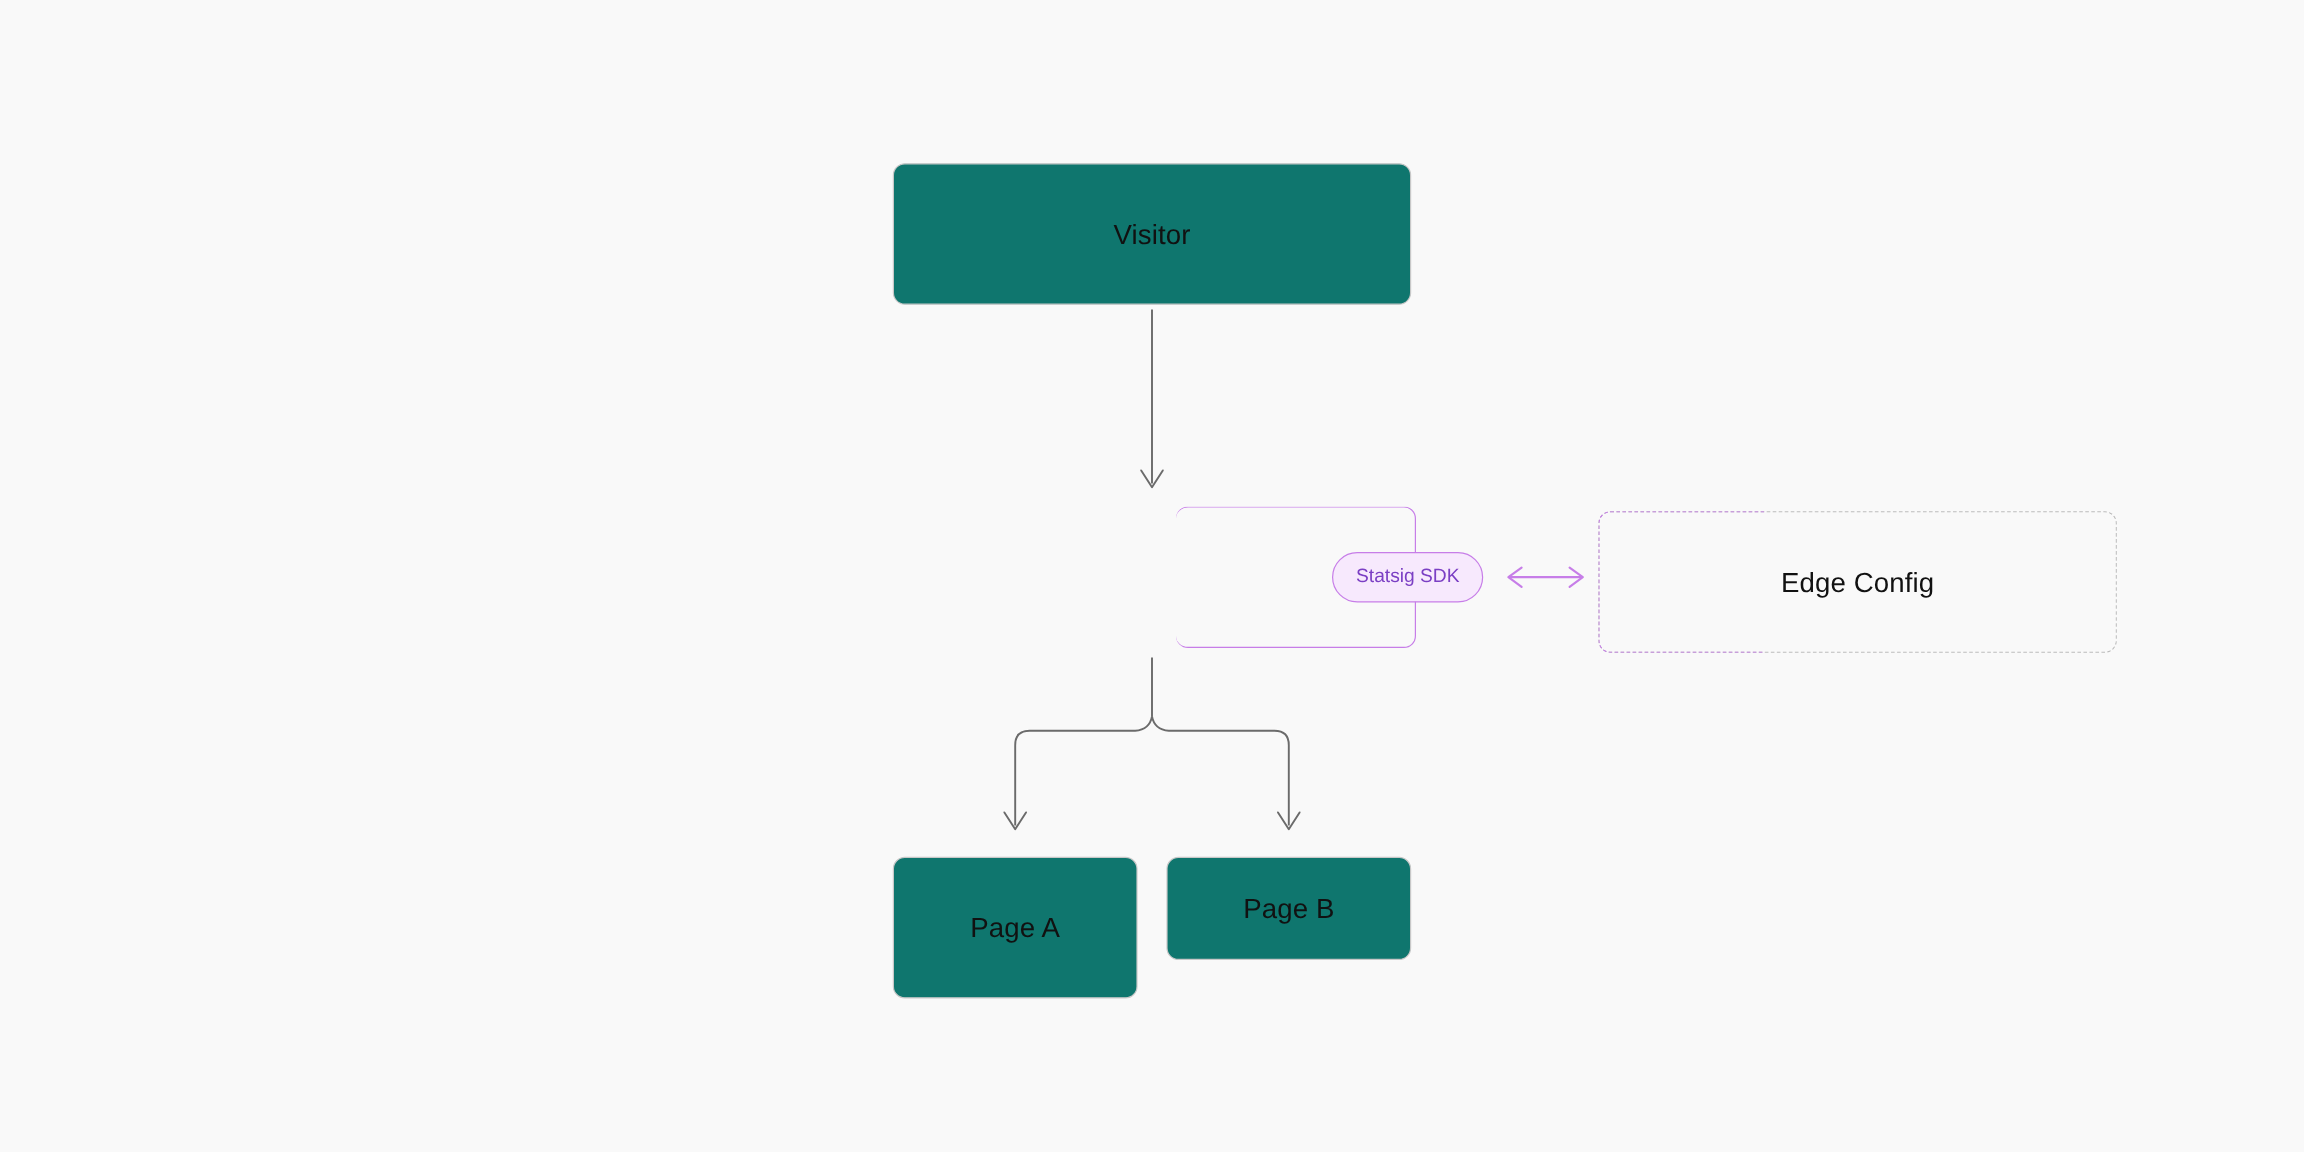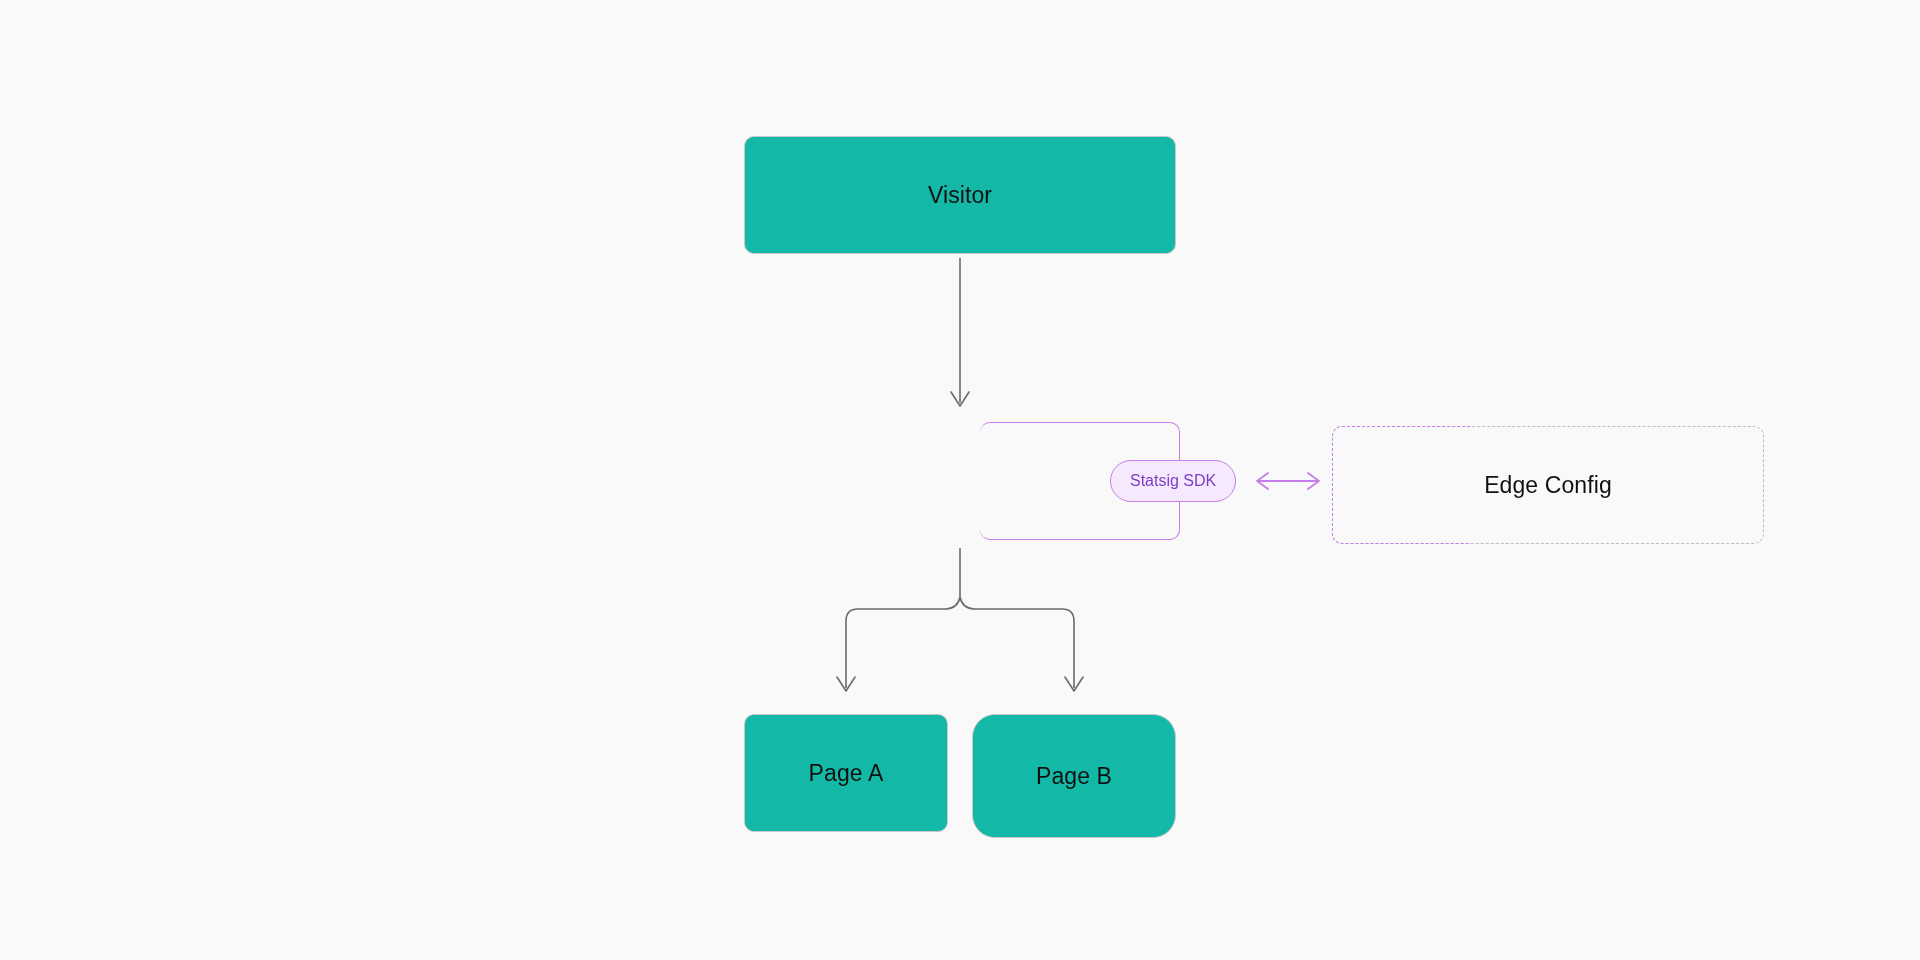--- a/index.html
+++ b/index.html
@@ -31,21 +31,21 @@
     pointer-events: none;
   }
 
   
   .node {
     position: absolute;
     box-sizing: border-box;
     display: flex;
     align-items: center;
     justify-content: center;
-    background: #14b8a6;
+    background: #0f766e;
     border: 1px solid #c8c8c8;
     border-radius: 10px;
     z-index: 3;
   }
   .node-label {
     font-size: 23px;
     color: #111111;
     letter-spacing: 0.1px;
     line-height: 1;
     white-space: nowrap;
@@ -146,22 +146,21 @@
   #node-pagea {
     left: 744px;
     top: 714px;
     width: 204px;
     height: 118px;
   }
   #node-pageb {
     left: 972px;
     top: 714px;
     width: 204px;
-    height: 124px;
-    border-radius: 23px;
+    height: 86px;
   }
 </style>
 </head>
 <body>
 
 <div id="diagram">
 
   <svg id="edges" viewBox="0 0 1920 960" width="1920" height="960" xmlns="http://www.w3.org/2000/svg">
 
     <g>

